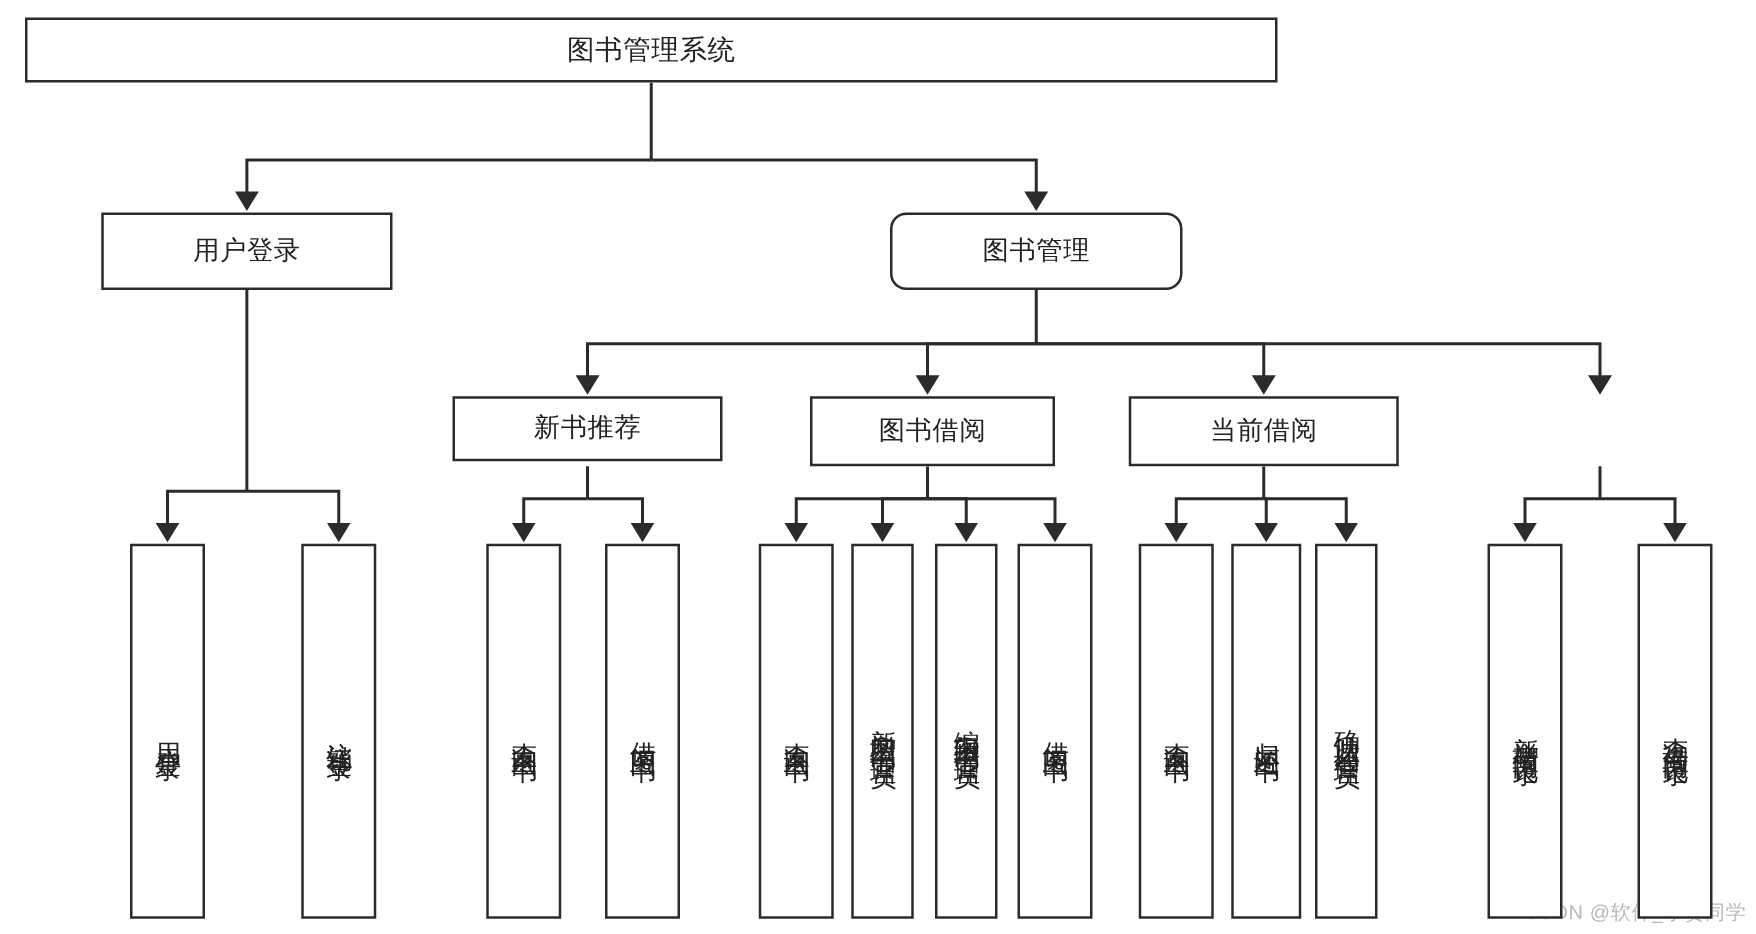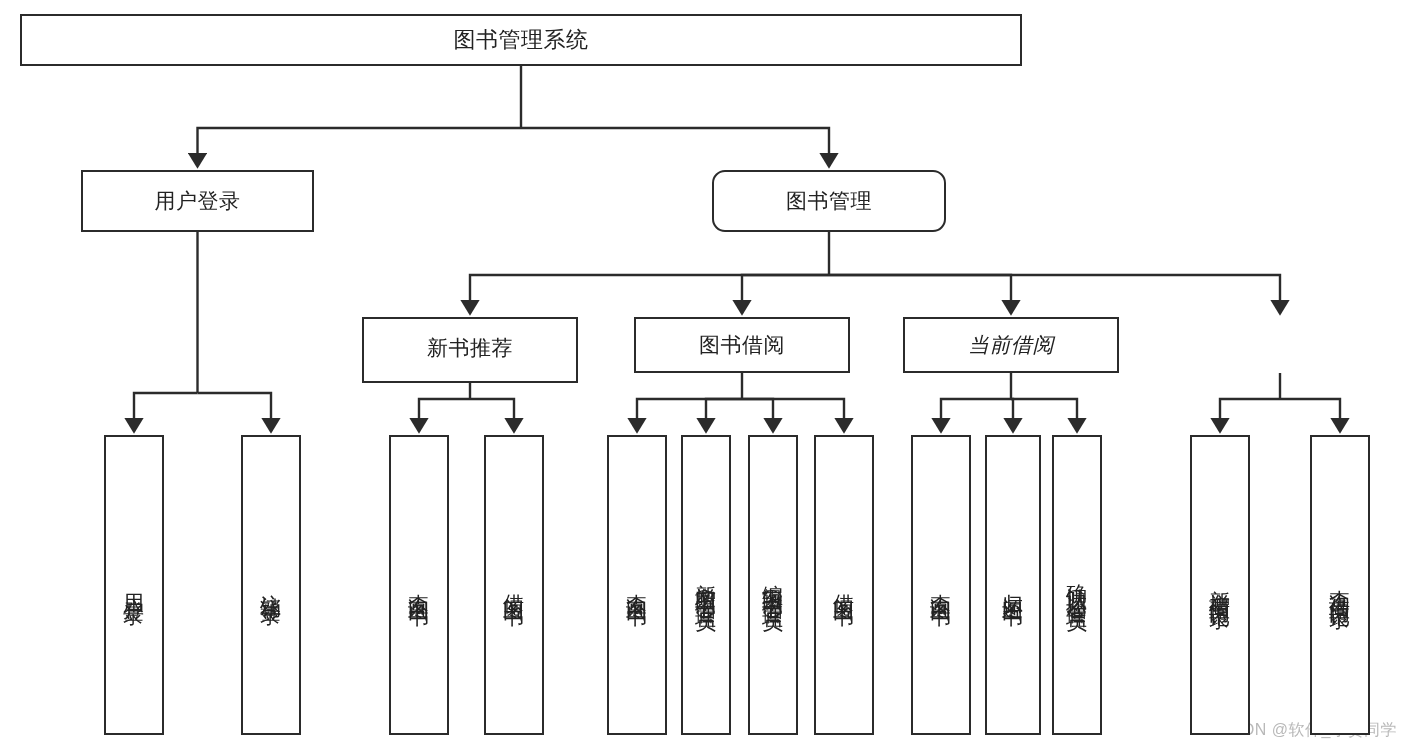--- a/index.html
+++ b/index.html
@@ -107,27 +107,27 @@
   <div class="watermark">CSDN @软件_小贺同学</div>
 <div class="node node-h node-root" style="left: 20px; top: 14px; width: 1002px; height: 52px;">
       <span class="label">图书管理系统</span>
     </div>
     <div class="node node-h" style="left: 81px; top: 170px; width: 233px; height: 62px;">
       <span class="label">用户登录</span>
     </div>
     <div class="node node-h" style="left: 712px; top: 170px; width: 234px; height: 62px; border-radius: 13px;">
       <span class="label">图书管理</span>
     </div>
-    <div class="node node-h" style="left: 362px; top: 317px; width: 216px; height: 66px; font-family: Liberation Mono, monospace;">
+    <div class="node node-h" style="left: 362px; top: 317px; width: 216px; height: 52px;">
       <span class="label">新书推荐</span>
     </div>
-    <div class="node node-h" style="left: 634px; top: 317px; width: 216px; height: 56px;">
+    <div class="node node-h" style="left: 648px; top: 317px; width: 196px; height: 56px;">
       <span class="label">图书借阅</span>
     </div>
-    <div class="node node-h" style="left: 903px; top: 317px; width: 216px; height: 56px; font-style: italic;">
+    <div class="node node-h" style="left: 903px; top: 317px; width: 216px; height: 56px;">
       <span class="label">当前借阅</span>
     </div>
     <div class="node node-v" style="left: 104px; top: 435px; width: 60px; height: 300px;">
       <span class="label">用户登录</span>
     </div>
     <div class="node node-v" style="left: 241px; top: 435px; width: 60px; height: 300px;">
       <span class="label">注销登录</span>
     </div>
     <div class="node node-v" style="left: 389px; top: 435px; width: 60px; height: 300px;">
       <span class="label">查询图书</span>

